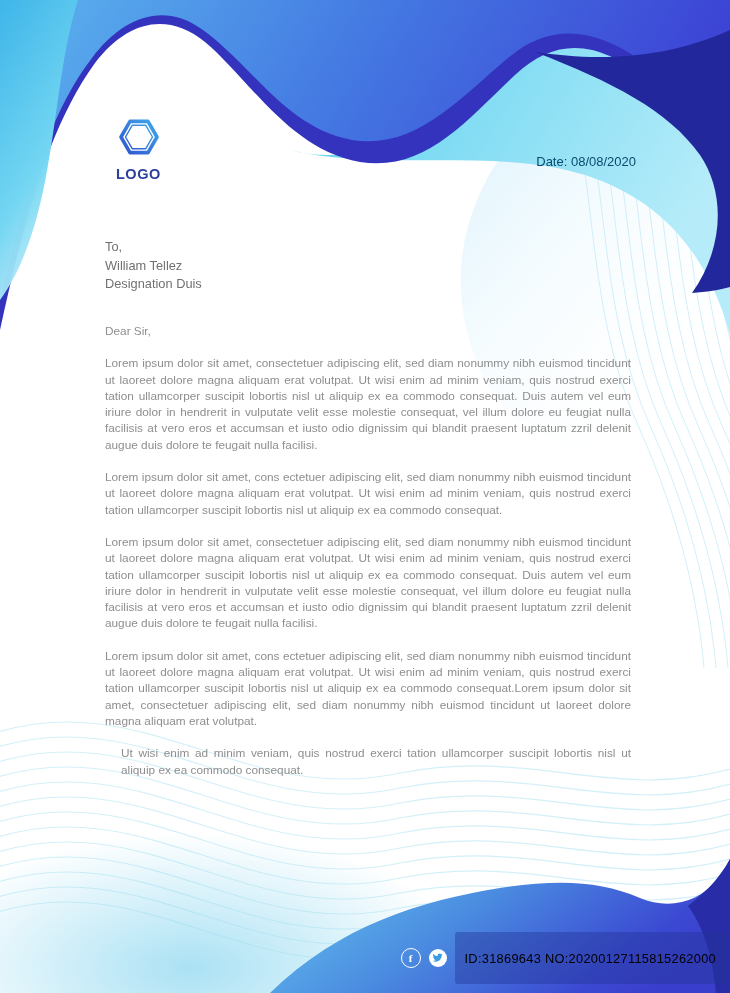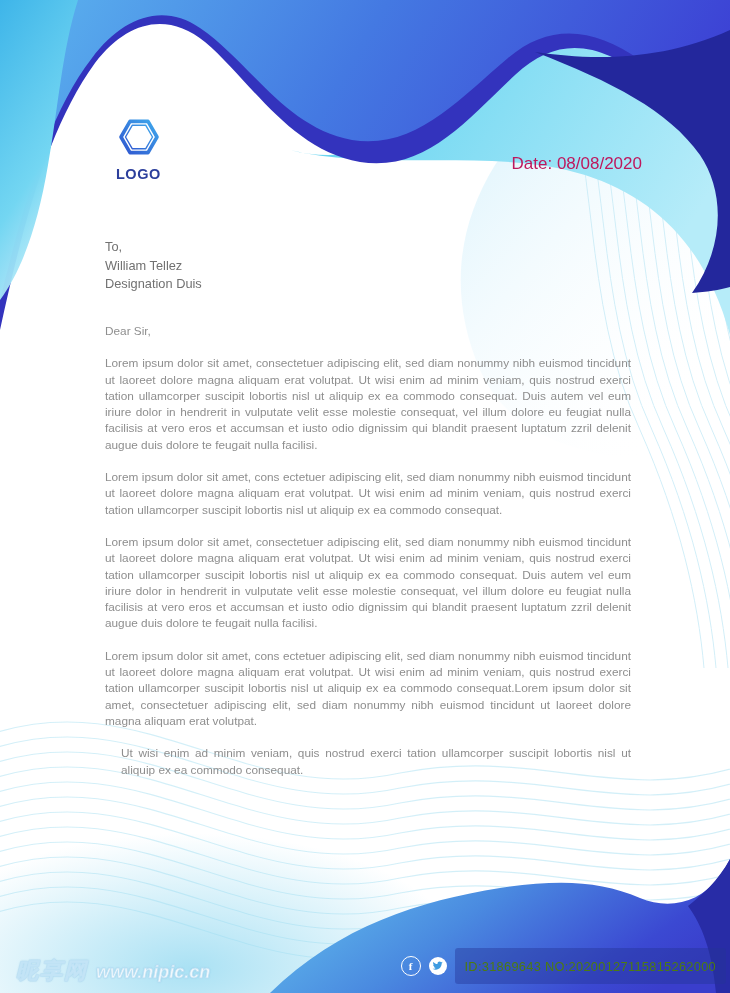--- a/index.html
+++ b/index.html
@@ -7,21 +7,21 @@
     position:relative;width:730px;height:993px;background:#ffffff;
     overflow:hidden;font-family:"Liberation Sans",sans-serif;margin:0 auto;
   }
   svg.deco{position:absolute;left:0;pointer-events:none;}
   #topDeco{top:0;z-index:1;}
   #bottomDeco{bottom:0;z-index:1;}
 
   .logo-block{position:absolute;left:116px;top:114px;width:62px;z-index:2;}
   .logo-label{margin-top:2px;font-size:14.5px;font-weight:bold;letter-spacing:.5px;color:#2c3f9c;}
 
-  .date-line{position:absolute;top:154px;right:88px;font-size:17px;color:#be185d;z-index:2;}
+  .date-line{position:absolute;top:154px;right:94px;font-size:13px;color:#0c4a6e;z-index:2;}
 
   .recipient{position:absolute;left:105px;top:238px;font-size:12.8px;line-height:18.5px;color:#717171;z-index:2;}
 
   .letter-body{position:absolute;left:105px;top:323px;width:526px;z-index:2;
     font-size:11.8px;line-height:16.3px;color:#8e8e8e;text-align:justify;}
   .salutation{margin:0 0 17px 0;text-align:left;}
   .letter-body p{margin:0 0 16px 0;}
   .letter-body p:last-child{margin-bottom:0;margin-left:16px;}
 
   .footer{position:absolute;left:0;right:0;bottom:0;height:40px;z-index:3;}
@@ -29,22 +29,22 @@
     color:rgba(255,255,255,.88);
     text-shadow:0 0 2px rgba(140,200,230,.9), 0 0 1px rgba(120,180,220,.9);}
   .wm-cn{font-size:22px;font-weight:bold;font-style:italic;letter-spacing:2px;
     -webkit-text-stroke:1px rgba(190,225,245,.9);}
   .wm-url{font-size:18px;font-weight:bold;font-style:italic;
     -webkit-text-stroke:.8px rgba(190,225,245,.9);}
   .footer-right{position:absolute;right:4px;bottom:9px;display:flex;align-items:center;gap:8px;}
   .circle-icon{width:18px;height:18px;border-radius:50%;display:flex;align-items:center;justify-content:center;flex:0 0 auto;}
   .fb{border:1.4px solid #ffffff;color:#ffffff;font-size:11px;font-weight:bold;font-family:"Liberation Serif",serif;}
   .tw{background:#ffffff;}
-  .id-pill{height:36px;display:flex;align-items:center;padding:0 10px;border-radius:3px;
-    background:rgba(35,52,150,.42);color:#4d7c0f;font-size:12.8px;letter-spacing:.3px;white-space:nowrap;}
+  .id-pill{height:36px;display:flex;align-items:center;padding:8px 10px;border-radius:3px;
+    background:rgba(35,52,150,.42);color:#000000;font-size:12.8px;letter-spacing:.3px;white-space:nowrap;}
 </style>
 </head>
 <body>
 
 <div class="page">
 
   <svg id="topDeco" class="deco" width="730" height="680" viewBox="0 0 730 680">
     <defs>
       <linearGradient id="gMain" x1="0" y1="0" x2="1" y2="0.25">
         <stop offset="0" stop-color="#5cb6ef"></stop>
@@ -168,24 +168,20 @@
   <div class="letter-body">
     <p class="salutation">Dear Sir,</p>
     <p>Lorem ipsum dolor sit amet, consectetuer adipiscing elit, sed diam nonummy nibh euismod tincidunt ut laoreet dolore magna aliquam erat volutpat. Ut wisi enim ad minim veniam, quis nostrud exerci tation ullamcorper suscipit lobortis nisl ut aliquip ex ea commodo consequat. Duis autem vel eum iriure dolor in hendrerit in vulputate velit esse molestie consequat, vel illum dolore eu feugiat nulla facilisis at vero eros et accumsan et iusto odio dignissim qui blandit praesent luptatum zzril delenit augue duis dolore te feugait nulla facilisi.</p>
     <p>Lorem ipsum dolor sit amet, cons ectetuer adipiscing elit, sed diam nonummy nibh euismod tincidunt ut laoreet dolore magna aliquam erat volutpat. Ut wisi enim ad minim veniam, quis nostrud exerci tation ullamcorper suscipit lobortis nisl ut aliquip ex ea commodo consequat.</p>
     <p>Lorem ipsum dolor sit amet, consectetuer adipiscing elit, sed diam nonummy nibh euismod tincidunt ut laoreet dolore magna aliquam erat volutpat. Ut wisi enim ad minim veniam, quis nostrud exerci tation ullamcorper suscipit lobortis nisl ut aliquip ex ea commodo consequat. Duis autem vel eum iriure dolor in hendrerit in vulputate velit esse molestie consequat, vel illum dolore eu feugiat nulla facilisis at vero eros et accumsan et iusto odio dignissim qui blandit praesent luptatum zzril delenit augue duis dolore te feugait nulla facilisi.</p>
     <p>Lorem ipsum dolor sit amet, cons ectetuer adipiscing elit, sed diam nonummy nibh euismod tincidunt ut laoreet dolore magna aliquam erat volutpat. Ut wisi enim ad minim veniam, quis nostrud exerci tation ullamcorper suscipit lobortis nisl ut aliquip ex ea commodo consequat.Lorem ipsum dolor sit amet, consectetuer adipiscing elit, sed diam nonummy nibh euismod tincidunt ut laoreet dolore magna aliquam erat volutpat.</p>
     <p>Ut wisi enim ad minim veniam, quis nostrud exerci tation ullamcorper suscipit lobortis nisl ut aliquip ex ea commodo consequat.</p>
   </div>
 
   <div class="footer">
-    <div class="watermark">
-      <span class="wm-cn">昵享网</span>
-      <span class="wm-url">www.nipic.cn</span>
-    </div>
     <div class="footer-right">
       <div class="circle-icon fb">
         <span>f</span>
       </div>
       <div class="circle-icon tw">
         <svg width="11" height="10" viewBox="0 0 24 20">
           <path fill="#3f9be0" d="M23.4,2.4c-0.8,0.4-1.7,0.6-2.6,0.8c0.9-0.6,1.6-1.5,2-2.5c-0.9,0.5-1.9,0.9-2.9,1.1
             C19,0.7,17.8,0.2,16.5,0.2c-2.5,0-4.5,2-4.5,4.5c0,0.4,0,0.7,0.1,1c-3.7-0.2-7-2-9.2-4.7C2.5,1.7,2.3,2.5,2.3,3.3
             c0,1.6,0.8,2.9,2,3.7c-0.7,0-1.4-0.2-2-0.5v0.1c0,2.2,1.5,4,3.6,4.4c-0.4,0.1-0.8,0.2-1.2,0.2c-0.3,0-0.6,0-0.9-0.1
             c0.6,1.8,2.2,3.1,4.2,3.1c-1.5,1.2-3.5,1.9-5.6,1.9c-0.4,0-0.7,0-1.1-0.1c2,1.3,4.4,2,6.9,2c8.3,0,12.8-6.9,12.8-12.8v-0.6

